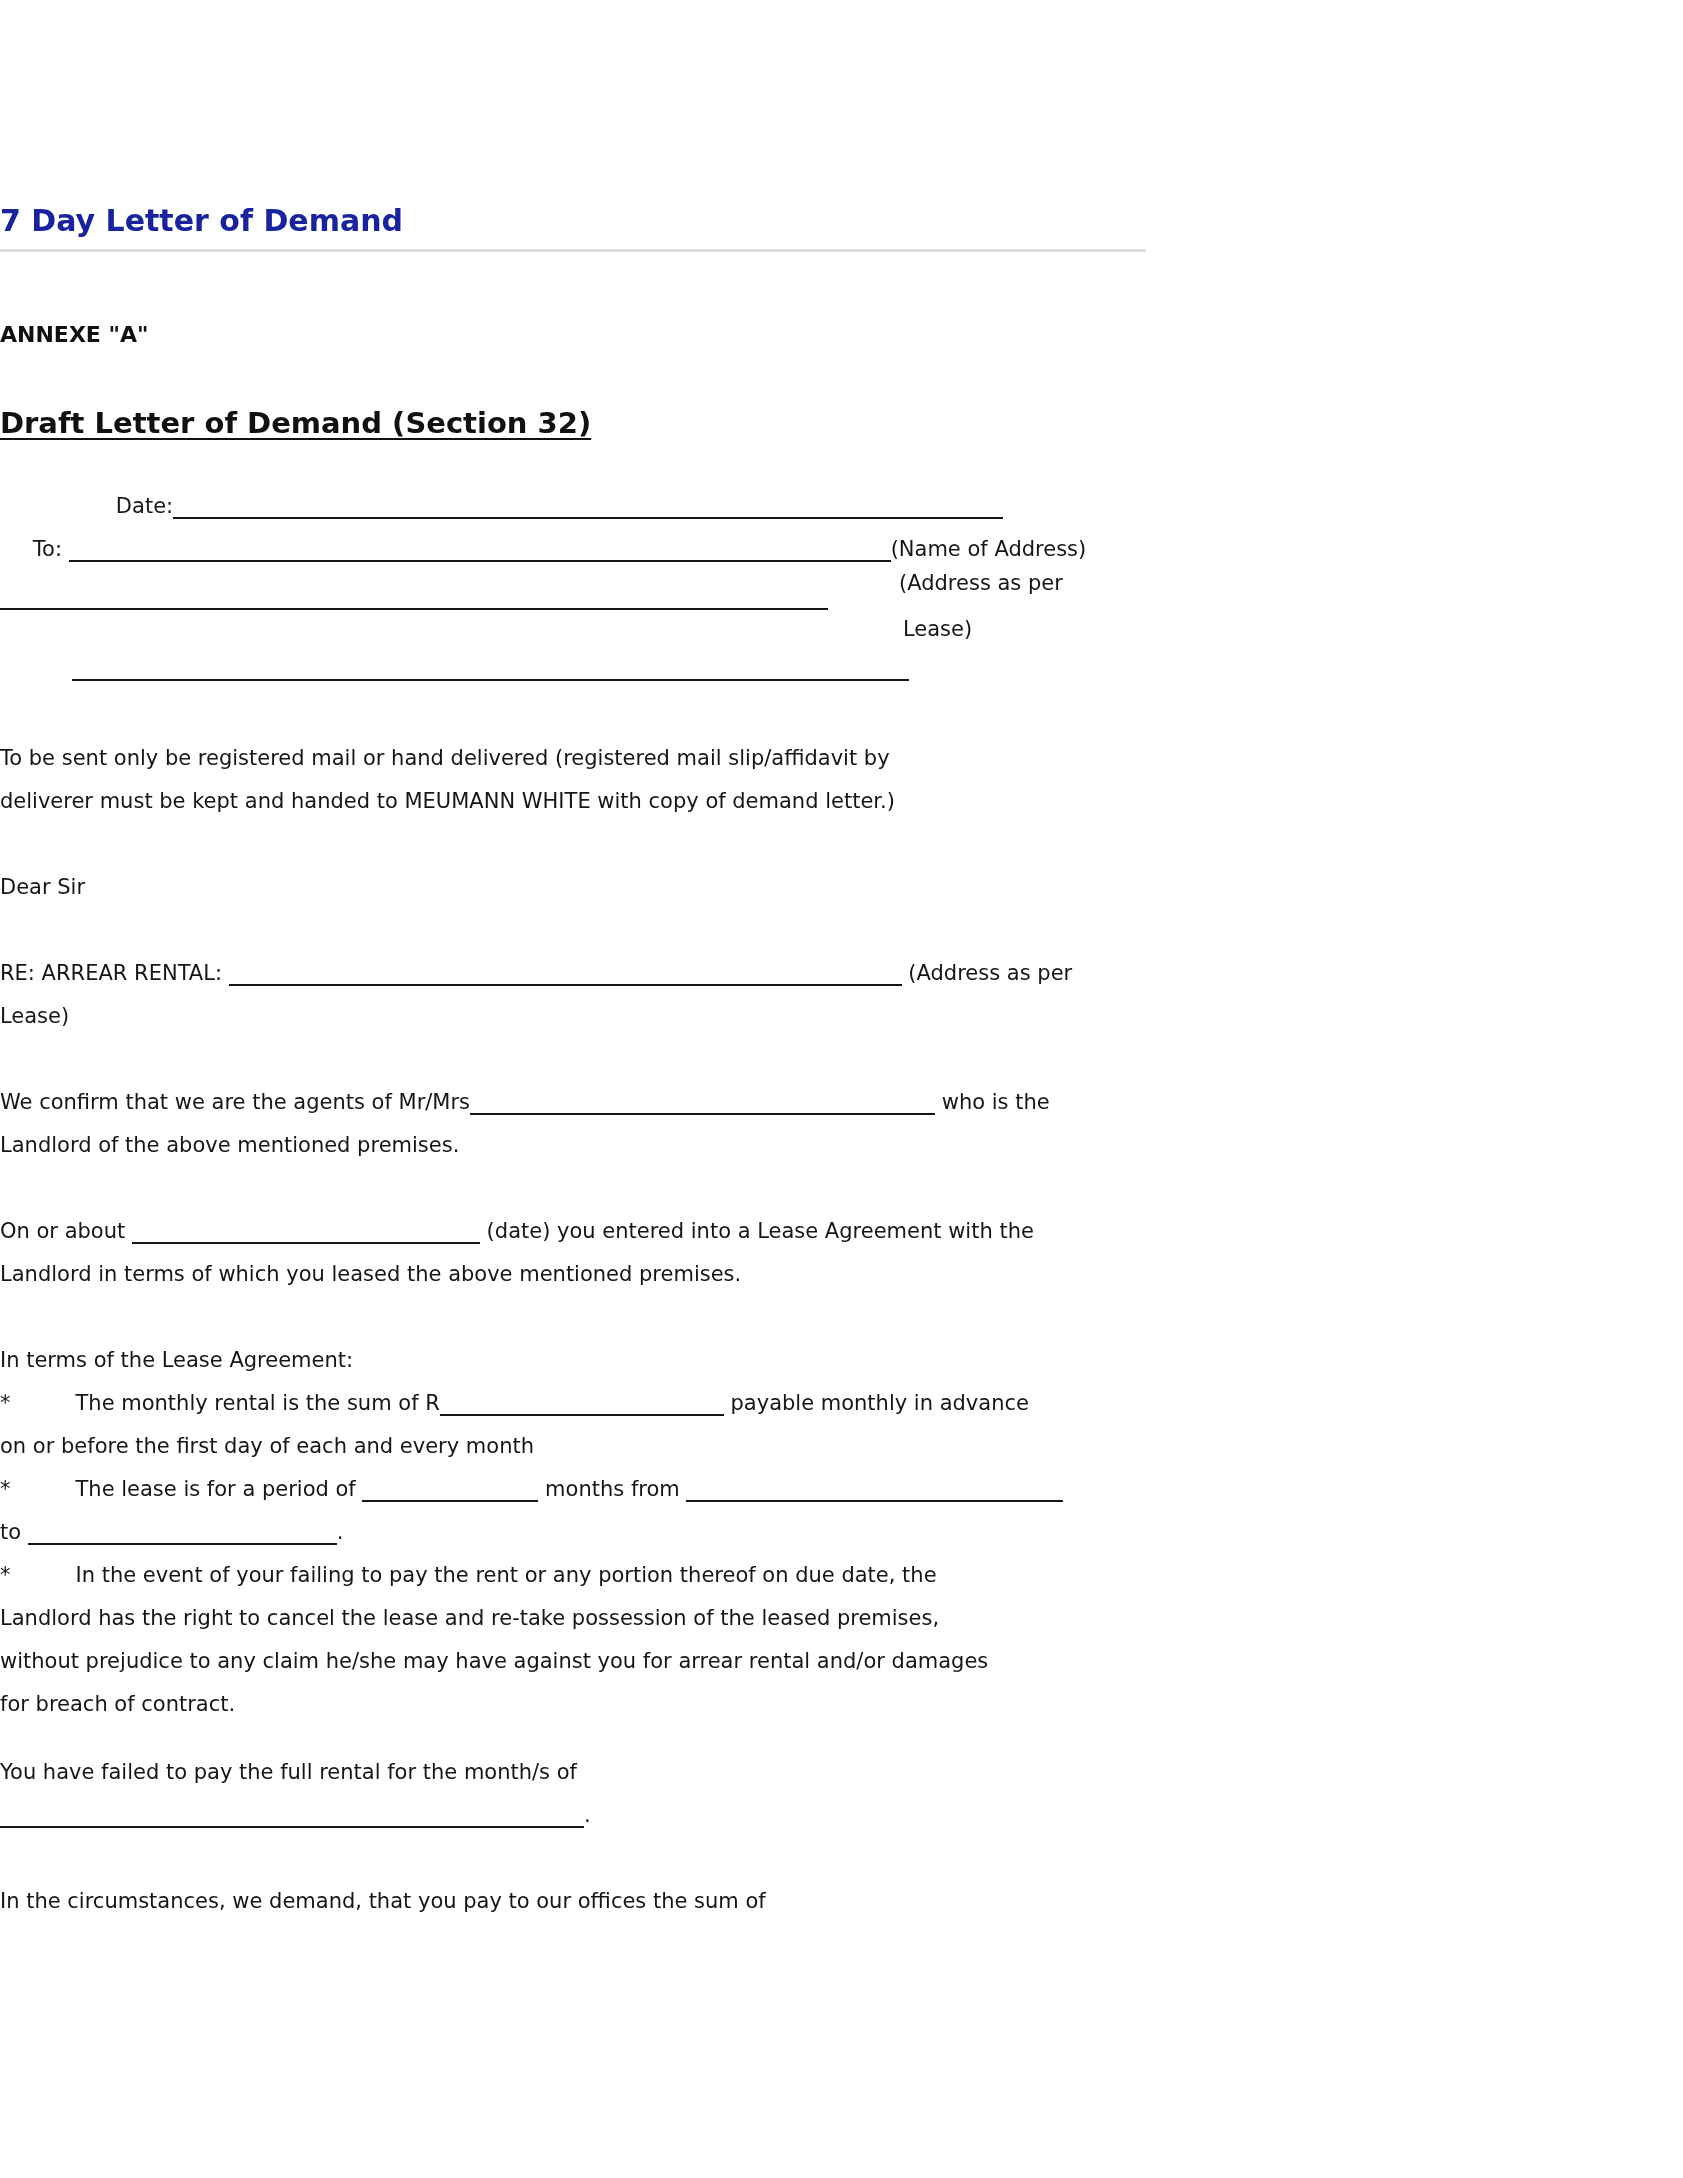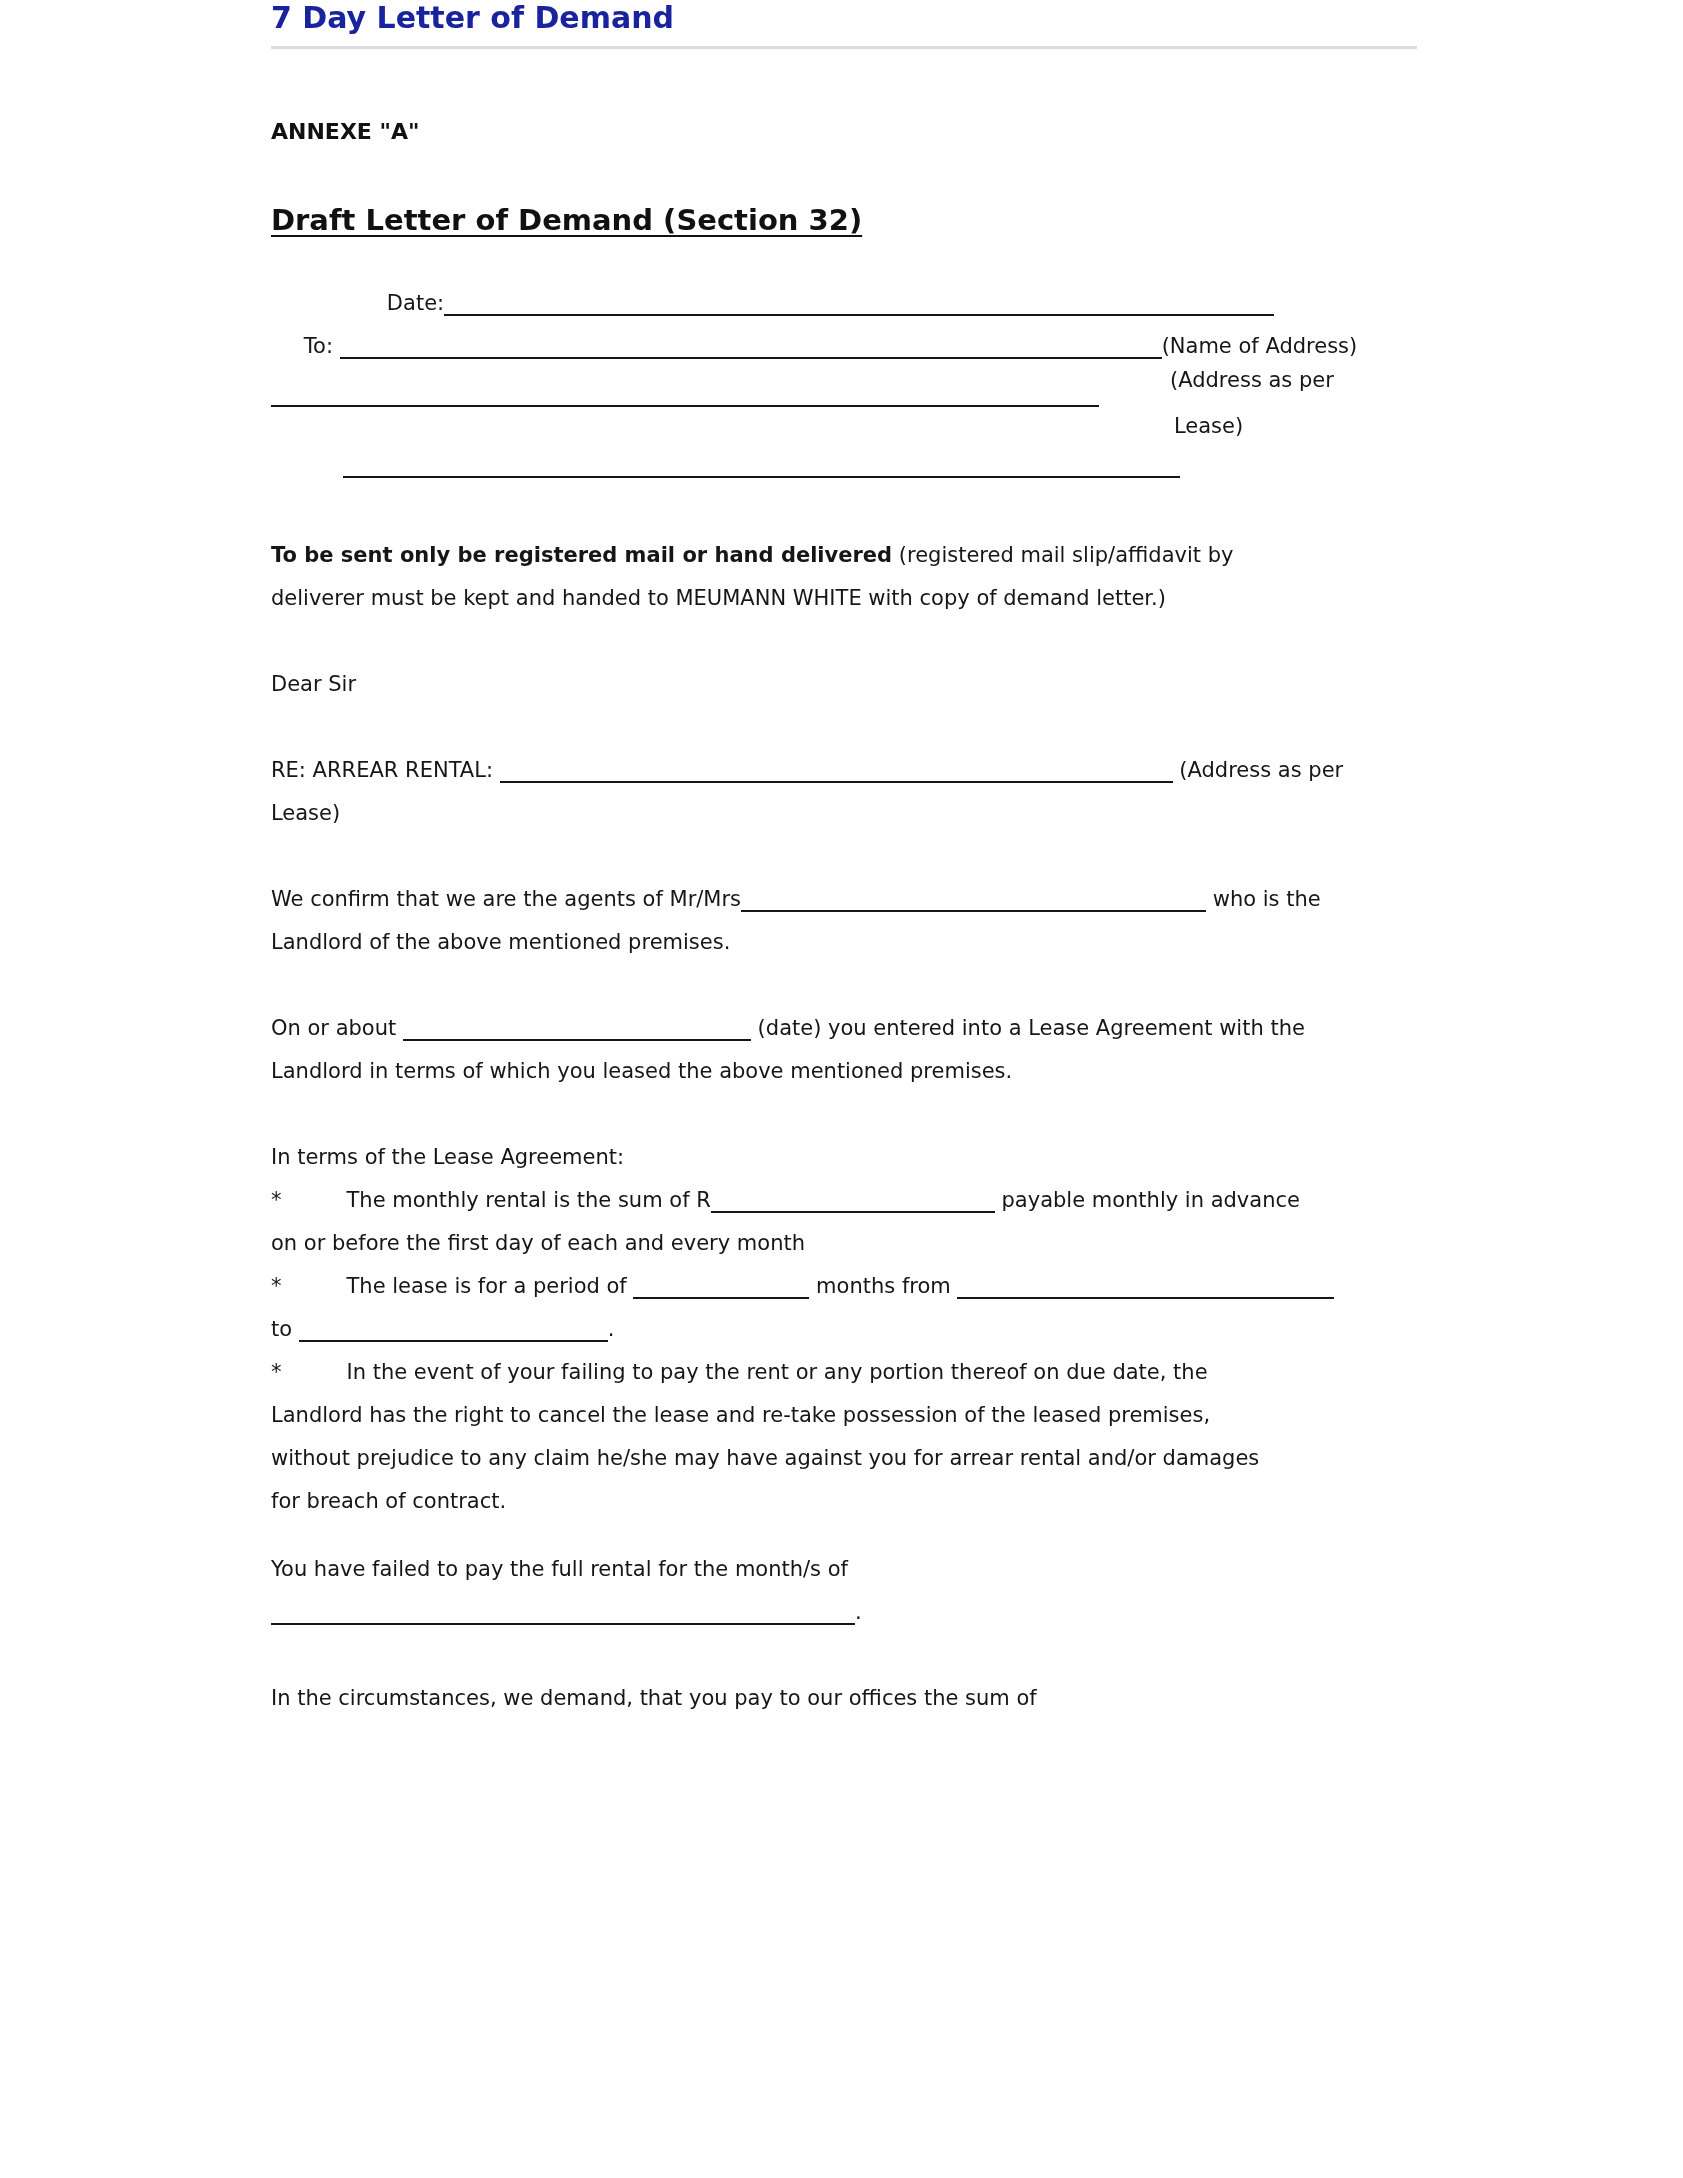--- a/index.html
+++ b/index.html
@@ -9,22 +9,22 @@
   }
   body {
     width: 1683px;
     height: 2178px;
     font-family: "DejaVu Sans", "Liberation Sans", sans-serif;
     font-size: 21px;
     color: #161616;
     overflow: hidden;
   }
   .content {
-    margin-left: 271px;
     width: 1119px;
+    padding-top: 203px;
   }
   h1.doc-title {
     margin: 0;
     font-size: 30px;
     line-height: 36px;
     font-weight: bold;
     color: #1a239e;
     width: 1146px;
     padding-bottom: 10px;
     border-bottom: 3px solid #dcdcdc;
@@ -66,21 +66,21 @@
   .bl-agents { width: 465px; }
   .bl-onabout { width: 348px; }
   .bl-period { width: 176px; }
   .bl-from { width: 377px; }
   .bl-to2 { width: 309px; }
   .bl-rental { width: 284px; }
   .bl-months { width: 584px; }
   .para { margin-top: 43px; }
   .bullet { margin-top: 0; }
   .tab { display: inline-block; width: 65px; }
-  .bold { font-weight: bold; }
+  .bold { font-weight: normal; }
   .failed-para { margin-top: 25px; }
 </style>
 </head>
 <body>
 
 <div class="content">
 
   <h1 class="doc-title">7 Day Letter of Demand</h1>
 
   <p class="annexe">ANNEXE "A"</p>

